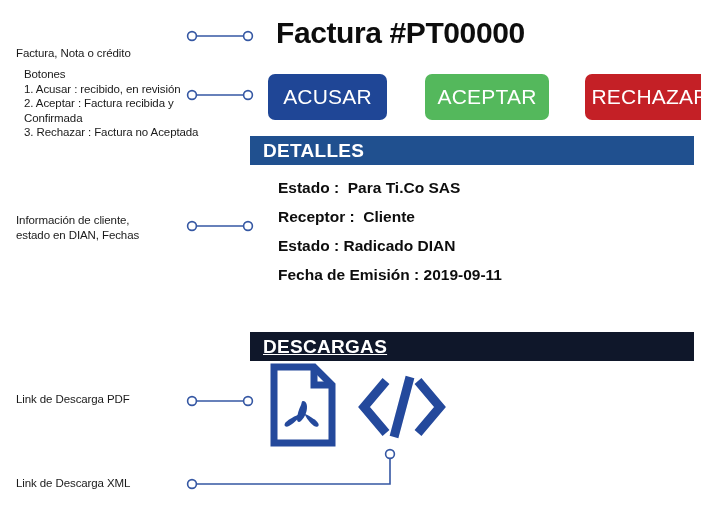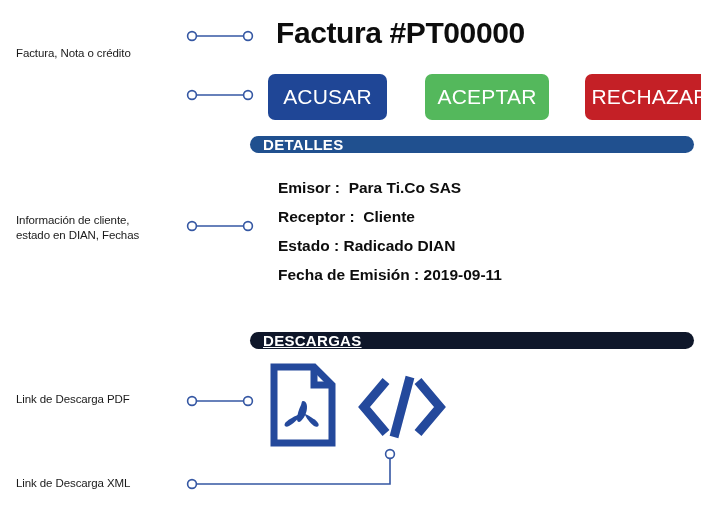--- a/index.html
+++ b/index.html
@@ -88,31 +88,30 @@
   }
   .btn-acusar   { width: 119px; margin-right: 38px; }
   .btn-aceptar  { width: 124px; margin-right: 36px; }
   .btn-rechazar { width: 130px; }
 
   
   .sec-bar {
     position: absolute;
     left: 250px;
     width: 444px;
-    height: 17px;
+    height: 29px;
     display: flex;
     align-items: center;
     box-sizing: border-box;
     padding-left: 13px;
     color: #ffffff;
     font-family: "Liberation Sans", sans-serif;
-    font-size: 15px;
+    font-size: 19px;
     font-weight: bold;
     letter-spacing: 0.3px;
-    border-radius: 10px;
   }
   .sec-detalles  { top: 136px; }
   .sec-descargas { top: 332px; }
 
   
   .details {
     position: absolute;
     left: 278px;
     top: 173px;
     width: 410px;
@@ -140,20 +139,25 @@
   }
   .dl-pdf { left: 0px;  top: 0px; }
   .dl-xml { left: 88px; top: 10px; }
 </style>
 </head>
 <body>
 
 <div id="page">
 
   <div class="note note-1">Factura, Nota o crédito</div>
+  <div class="note note-2">Botones
+1. Acusar : recibido, en revisión
+2. Aceptar : Factura recibida y
+                 Confirmada
+3.  Rechazar : Factura no Aceptada</div>
   <div class="note note-3">Información de cliente,
 estado en DIAN, Fechas</div>
   <div class="note note-4">Link de Descarga PDF</div>
   <div class="note note-5">Link de Descarga XML</div>
 
   <svg class="conn" style="left:184px; top:29px;" width="72" height="14">
     <line x1="8" y1="7" x2="64" y2="7"></line>
     <circle cx="8" cy="7" r="4.4"></circle>
     <circle cx="64" cy="7" r="4.4"></circle>
   </svg>
@@ -186,21 +190,21 @@
 
   <div class="btn-row">
     <button class="btn btn-acusar" style="background:#1f4696;">ACUSAR</button>
     <button class="btn btn-aceptar" style="background:#54b85c;">ACEPTAR</button>
     <button class="btn btn-rechazar" style="background:#c42026;">RECHAZAR</button>
   </div>
 
   <div class="sec-bar sec-detalles" style="background:#20508f;">DETALLES</div>
 
   <div class="details">
-    <div class="detail-row">Emisor :  Para Ti.Co SAS</div>
+    <div class="detail-row">Estado :  Para Ti.Co SAS</div>
     <div class="detail-row">Receptor :  Cliente</div>
     <div class="detail-row">Estado : Radicado DIAN</div>
     <div class="detail-row">Fecha de Emisión : 2019-09-11</div>
   </div>
 
   <div class="sec-bar sec-descargas" style="background:#0f172a;text-decoration:underline;">DESCARGAS</div>
 
   <div class="downloads">
 
     <span class="dl-icon dl-pdf">

